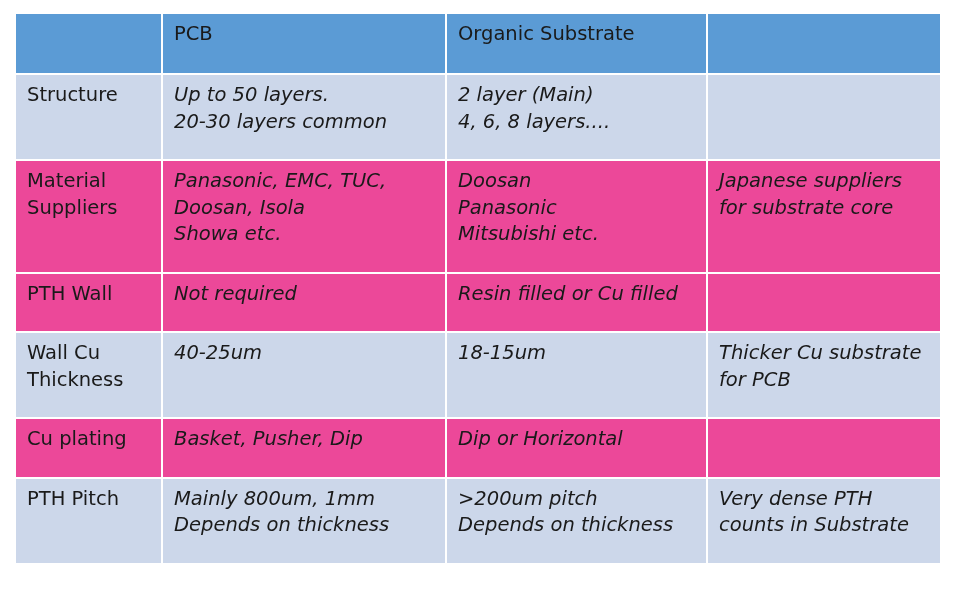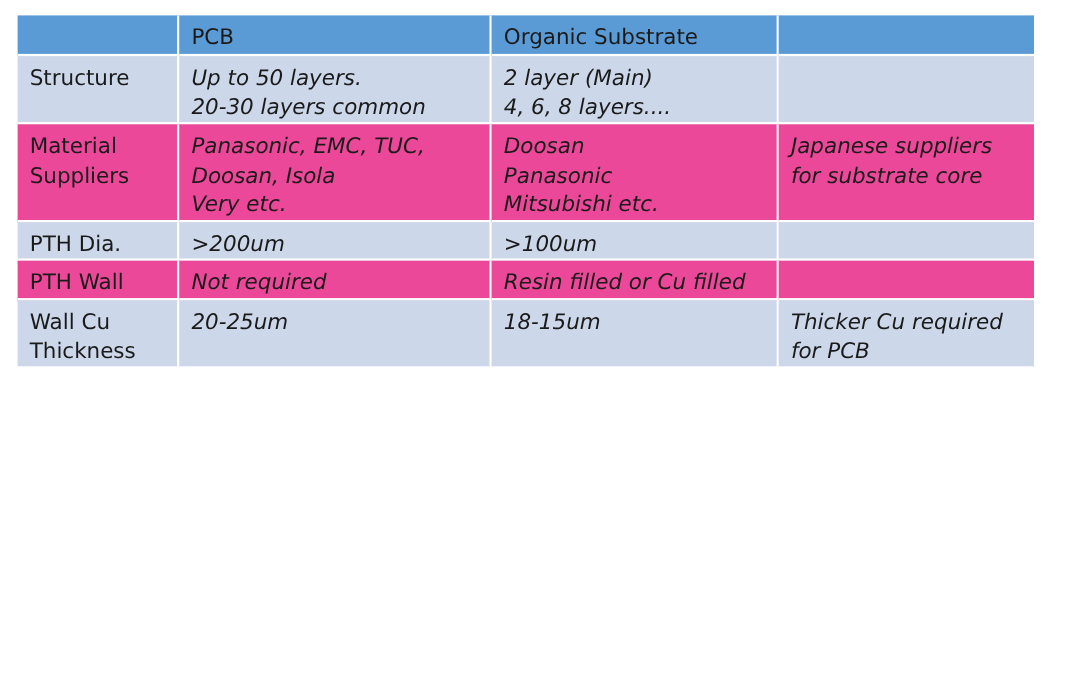--- a/index.html
+++ b/index.html
@@ -20,21 +20,21 @@
     top: 14px;
     width: 924px;
     border-collapse: separate;
     border-spacing: 0;
     table-layout: fixed;
   }
 
   #comparison-table td,
   #comparison-table th {
     vertical-align: top;
-    padding: 7px 10px 0 11px;
+    padding: 7px 10px 24px 11px;
     font-size: 19.5px;
     line-height: 1.36;
     color: #1a1a1a;
     font-weight: normal;
     text-align: left;
     border-right: 2px solid #ffffff;
     border-bottom: 2px solid #ffffff;
     word-wrap: break-word;
   }
   #comparison-table td:last-child,
@@ -89,59 +89,74 @@
           <span class="line">2 layer (Main)</span>
           <span class="line">4, 6, 8 layers....</span>
         </td>
         <td></td>
       </tr>
       <tr class="band-light">
         <td>Material Suppliers</td>
         <td>
           <span class="line">Panasonic, EMC, TUC,</span>
           <span class="line">Doosan, Isola</span>
-          <span class="line">Very etc.</span>
+          <span class="line">Showa etc.</span>
         </td>
         <td>
           <span class="line">Doosan</span>
           <span class="line">Panasonic</span>
           <span class="line">Mitsubishi etc.</span>
         </td>
         <td>
           <span class="line">Japanese suppliers</span>
           <span class="line">for substrate core</span>
         </td>
-      </tr>
-      <tr class="band-dark">
-        <td>PTH Dia.</td>
-        <td>
-          <span class="line">&gt;200um</span>
-        </td>
-        <td>
-          <span class="line">&gt;100um</span>
-        </td>
-        <td></td>
       </tr>
       <tr class="band-light">
         <td>PTH Wall</td>
         <td>
           <span class="line">Not required</span>
         </td>
         <td>
           <span class="line">Resin filled or Cu filled</span>
         </td>
         <td></td>
       </tr>
       <tr class="band-dark">
         <td>Wall Cu Thickness</td>
         <td>
-          <span class="line">20-25um</span>
+          <span class="line">40-25um</span>
         </td>
         <td>
           <span class="line">18-15um</span>
         </td>
         <td>
-          <span class="line">Thicker Cu required</span>
+          <span class="line">Thicker Cu substrate</span>
           <span class="line">for PCB</span>
+        </td>
+      </tr>
+      <tr class="band-light">
+        <td>Cu plating</td>
+        <td>
+          <span class="line">Basket, Pusher, Dip</span>
+        </td>
+        <td>
+          <span class="line">Dip or Horizontal</span>
+        </td>
+        <td></td>
+      </tr>
+      <tr class="band-dark">
+        <td>PTH Pitch</td>
+        <td>
+          <span class="line">Mainly 800um, 1mm</span>
+          <span class="line">Depends on thickness</span>
+        </td>
+        <td>
+          <span class="line">&gt;200um pitch</span>
+          <span class="line">Depends on thickness</span>
+        </td>
+        <td>
+          <span class="line">Very dense PTH</span>
+          <span class="line">counts in Substrate</span>
         </td>
       </tr>
     </tbody>
 </table>
 
 </body></html>

